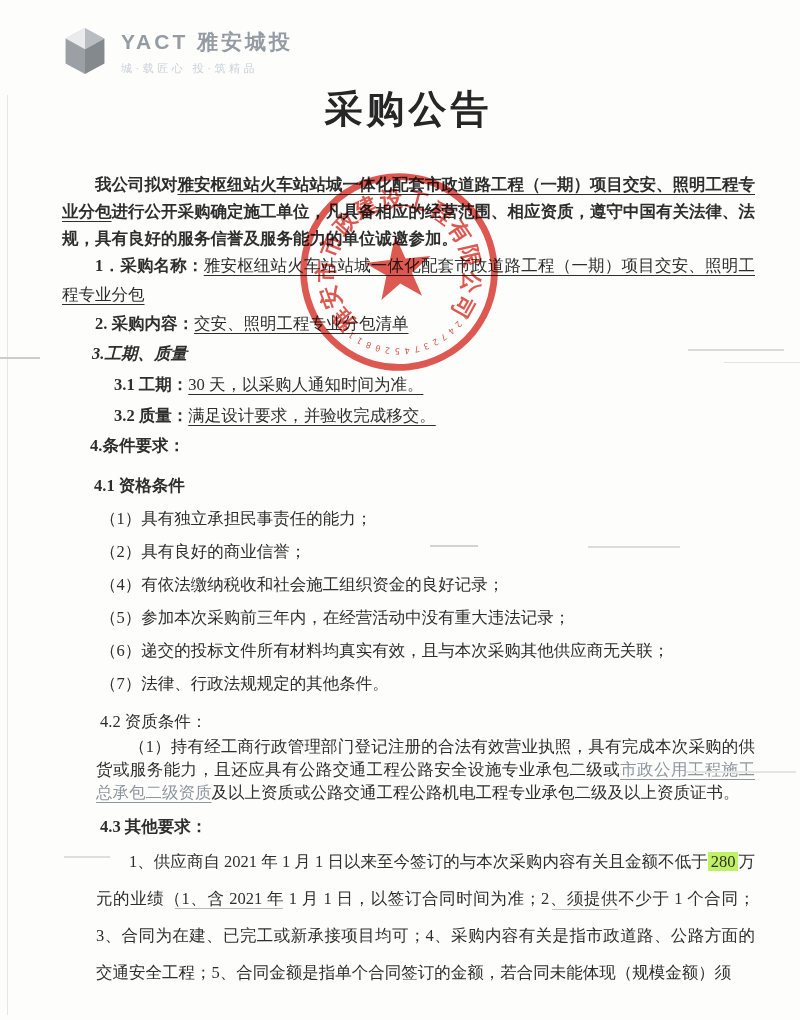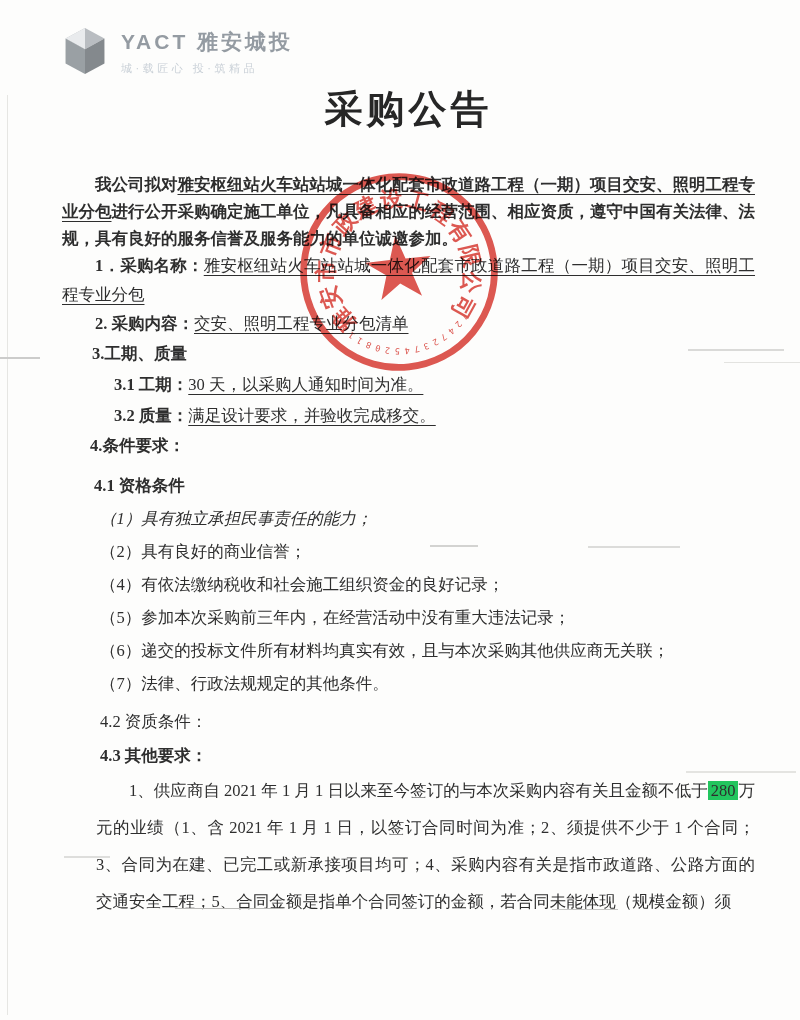--- a/index.html
+++ b/index.html
@@ -18,33 +18,33 @@
   .cube{width:46px;height:50px;flex:0 0 auto;}
   .brand{font-family:"Liberation Sans",sans-serif;font-size:21px;font-weight:bold;
          color:#949ba2;letter-spacing:3px;margin-top:6px;white-space:nowrap;}
   .tagline{font-family:"Liberation Sans",sans-serif;font-size:11px;color:#c9d0d7;
            letter-spacing:3.5px;margin-top:5px;}
   h1{font-size:38px;letter-spacing:4px;text-align:center;margin:8px 0 0;font-weight:bold;color:#262626;}
   
   .intro{margin-top:36px;line-height:27px;text-indent:2em;font-weight:bold;}
   .p-name{line-height:28.5px;text-indent:2em;}
   .p-content{margin-top:1px;line-height:28.5px;text-indent:2em;}
-  .h-sched{margin:4px 0 0 30px;font-weight:bold;}
+  .h-sched{margin:4px 0 0 30px;font-weight:bold;font-style:italic;}
   .p-dur{margin:9px 0 0 52px;}
   .p-qual{margin:9px 0 0 52px;}
   .h-cond{margin:8px 0 0 28px;font-weight:bold;}
   .h-qual{margin:18px 0 0 32px;font-weight:bold;}
   .qitem{margin:11px 0 0 38px;}
-  .qitem.first{font-style:italic;}
+  .qitem.first{}
   .h-cred{margin:16px 0 0 38px;}
   .p-cred{margin:2px 0 0 34px;line-height:23px;text-indent:2em;}
   .rev{color:#8e959d;}
   .h-other{margin:12px 0 0 38px;font-weight:bold;}
   .p-other{margin:5px 0 0 34px;line-height:37px;text-indent:2em;}
-  .hl{background:#22c55e;padding:0 3px;}
+  .hl{background:#bef264;padding:0 3px;}
   
   .stamp{position:absolute;left:293px;top:166px;width:212px;height:212px;
          opacity:.85;mix-blend-mode:multiply;transform:rotate(-6deg);pointer-events:none;}
   .seal-char{font-size:23px;font-weight:600;fill:currentColor;font-family:"DejaVu Serif",serif;}
   .seal-digit{font-size:9px;fill:currentColor;font-family:"DejaVu Sans Mono",monospace;}
   
   .art{position:absolute;pointer-events:none;}
 </style>
 </head>
 <body>
@@ -91,20 +91,21 @@
 
   <p class="h-qual">4.1 资格条件</p>
   <p class="qitem first">（1）具有独立承担民事责任的能力；</p>
   <p class="qitem">（2）具有良好的商业信誉；</p>
   <p class="qitem">（4）有依法缴纳税收和社会施工组织资金的良好记录；</p>
   <p class="qitem">（5）参加本次采购前三年内，在经营活动中没有重大违法记录；</p>
   <p class="qitem">（6）递交的投标文件所有材料均真实有效，且与本次采购其他供应商无关联；</p>
   <p class="qitem">（7）法律、行政法规规定的其他条件。</p>
 
   <p class="h-cred">4.2 资质条件：</p>
+  <p class="p-cred"><span>（1）持有经工商行政管理部门登记注册的合法有效营业执照，具有完成本次采购的供货或服务能力，且还应具有公路交通工程公路安全设施专业承包二级或</span><span class="rev u">市政公用工程施工总承包二级资质</span><span>及以上资质或公路交通工程公路机电工程专业承包二级及以上资质证书。</span></p>
 
   <p class="h-other">4.3 其他要求：</p>
   <p class="p-other"><span>1、供应商自 2021 年 1 月 1 日以来至今签订的与本次采购内容有关且金额不低于</span><span class="hl">280</span><span>万元的业绩（1、含 2021 年 1 月 1 日，以签订合同时间为准；2、须提供不少于 1 个合同；3、合同为在建、已完工或新承接项目均可；4、采购内容有关是指市政道路、公路方面的交通安全工程；5、合同金额是指单个合同签订的金额，若合同未能体现（规模金额）须</span></p>
 
   <div class="stamp">
     <svg id="seal-svg" viewBox="0 0 220 220" width="212" height="212" aria-hidden="true" style="color: rgb(216, 59, 51);">
       <circle cx="110" cy="110" r="99" fill="none" stroke="currentColor" stroke-width="7"></circle>
       <polygon fill="currentColor" points="110,72 118.2,96.7 144.2,96.9 123.3,112.3 131.2,137.1 110,122 88.8,137.1 96.7,112.3 75.8,96.9 101.8,96.7"></polygon>
       <g id="seal-company">
           <text x="110" y="42" text-anchor="middle" transform="rotate(-125 110 110)" class="seal-char">雅</text>

